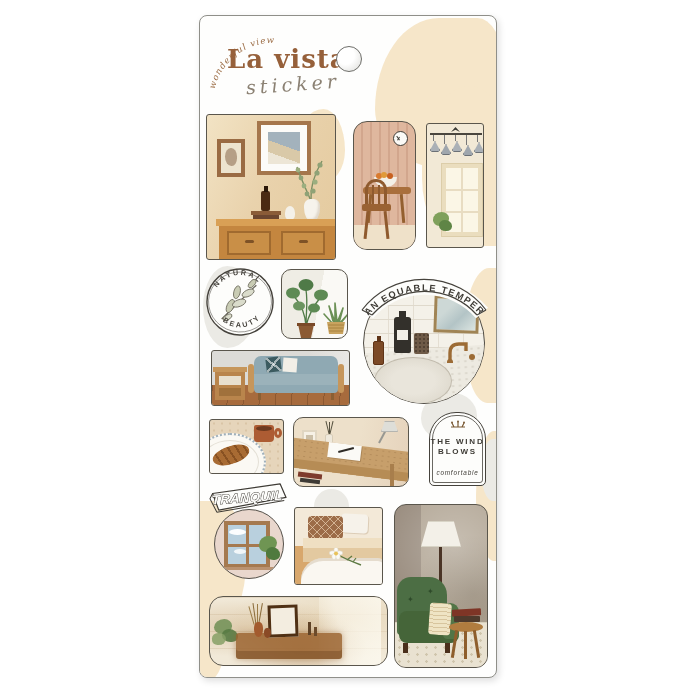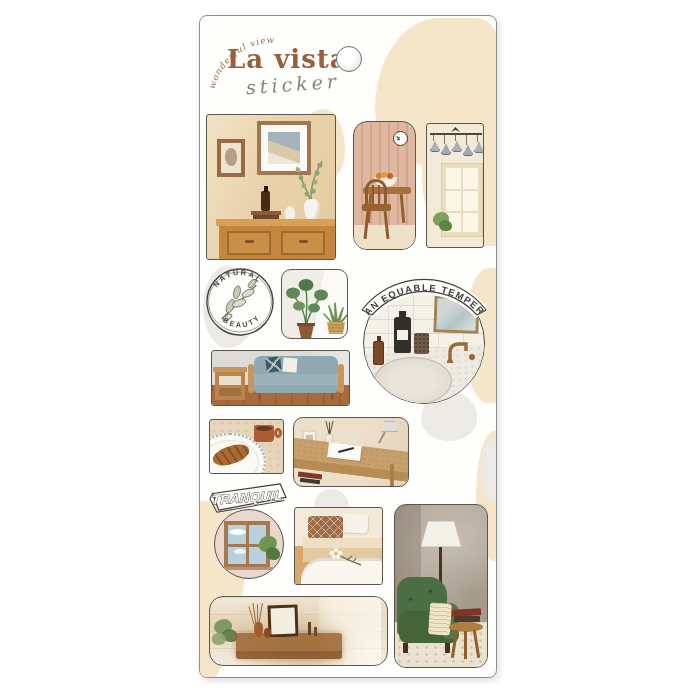--- a/index.html
+++ b/index.html
@@ -252,20 +252,32 @@
     </div>
     <div class="abs" style="left:-5px;top:27px;width:128px;height:30px;background:#C79F6B;transform:rotate(7deg);box-shadow:inset 0 -9px #B68C55;
          background-image:radial-gradient(rgba(139,101,57,.3) 1px,transparent 1.3px);background-size:6px 5px;"></div>
     <div class="abs" style="left:34px;top:26px;width:33px;height:15px;background:#FBFAF6;transform:rotate(7deg);box-shadow:1px 1px 0 rgba(120,90,50,.35);"></div>
     <div class="abs" style="left:44px;top:31px;width:16px;height:1.6px;background:#2E2B26;transform:rotate(-14deg);"></div>
     <div class="abs" style="right:14px;top:46px;width:4px;height:24px;background:#A87E4C;"></div>
     <div class="abs" style="left:4px;top:55px;width:24px;height:5px;background:#7E3B2C;transform:rotate(7deg);"></div>
     <div class="abs" style="left:6px;top:61px;width:20px;height:4px;background:#3E3A35;transform:rotate(7deg);"></div>
   </div>
 
+  <div class="abs" style="left:229px;top:396px;width:57px;height:74px;background:#FDFDFB;border:1.3px solid #45423C;border-radius:27px 27px 5px 5px;box-sizing:border-box;overflow:hidden;">
+    <div class="abs" style="left:2px;top:2px;right:2px;bottom:2px;border:1px solid #45423C;border-radius:24px 24px 3px 3px;opacity:.8;"></div>
+    <svg class="abs" style="left:19px;top:7px;" width="18" height="9" xmlns="http://www.w3.org/2000/svg">
+      <path d="M 2 7 L 16 7 M 5 7 L 3 3 M 9 7 L 9 2 M 13 7 L 15 3" stroke="#7A5A35" stroke-width="1.2" fill="none"></path>
+      <circle cx="3" cy="2.5" r="1" fill="#7A5A35"></circle>
+        <circle cx="9" cy="1.5" r="1" fill="#7A5A35"></circle>
+        <circle cx="15" cy="2.5" r="1" fill="#7A5A35"></circle>
+    </svg>
+    <div class="abs badge-text" style="left:0;top:24px;width:100%;text-align:center;font-size:8px;font-weight:700;letter-spacing:1.8px;">THE WIND</div>
+    <div class="abs badge-text" style="left:0;top:34px;width:100%;text-align:center;font-size:8px;font-weight:700;letter-spacing:1.8px;">BLOWS</div>
+    <div class="abs badge-text" style="left:0;top:56px;width:100%;text-align:center;font-size:6.4px;font-style:italic;letter-spacing:.8px;">comfortable</div>
+  </div>
 
   <svg class="abs" style="left:8px;top:466px;transform:rotate(-4deg);" width="82" height="32" xmlns="http://www.w3.org/2000/svg">
     <path d="M 5 9 L 73 4 L 78 18 L 10 26 Z" fill="#FDFDFB" stroke="#3E3B35" stroke-width="1.2" stroke-linejoin="round"></path>
     <path d="M 8 28 L 76 21 M 5 9 L 2 14 L 8 28" fill="none" stroke="#3E3B35" stroke-width="1"></path>
     <text x="41" y="20" text-anchor="middle" font-size="13" font-style="italic" font-weight="700" letter-spacing=".5" fill="#FDFDFB" stroke="#3E3B35" stroke-width=".9" style="paint-order:stroke;" transform="skewX(-6)">TRANQUIL</text>
   </svg>
 
   <div class="abs" style="left:14px;top:493px;width:70px;height:70px;border-radius:50%;border:1.3px solid #55514A;background:#E9D7CD;overflow:hidden;box-sizing:border-box;">
     <div class="abs" style="left:9px;top:11px;width:46px;height:47px;border:4px solid #A5794F;background:#B9D0DE;box-sizing:border-box;
          background-image:linear-gradient(#A5794F 0 0),linear-gradient(#A5794F 0 0);background-size:3px 100%,100% 3px;background-position:18px 0,0 19px;background-repeat:no-repeat;">

